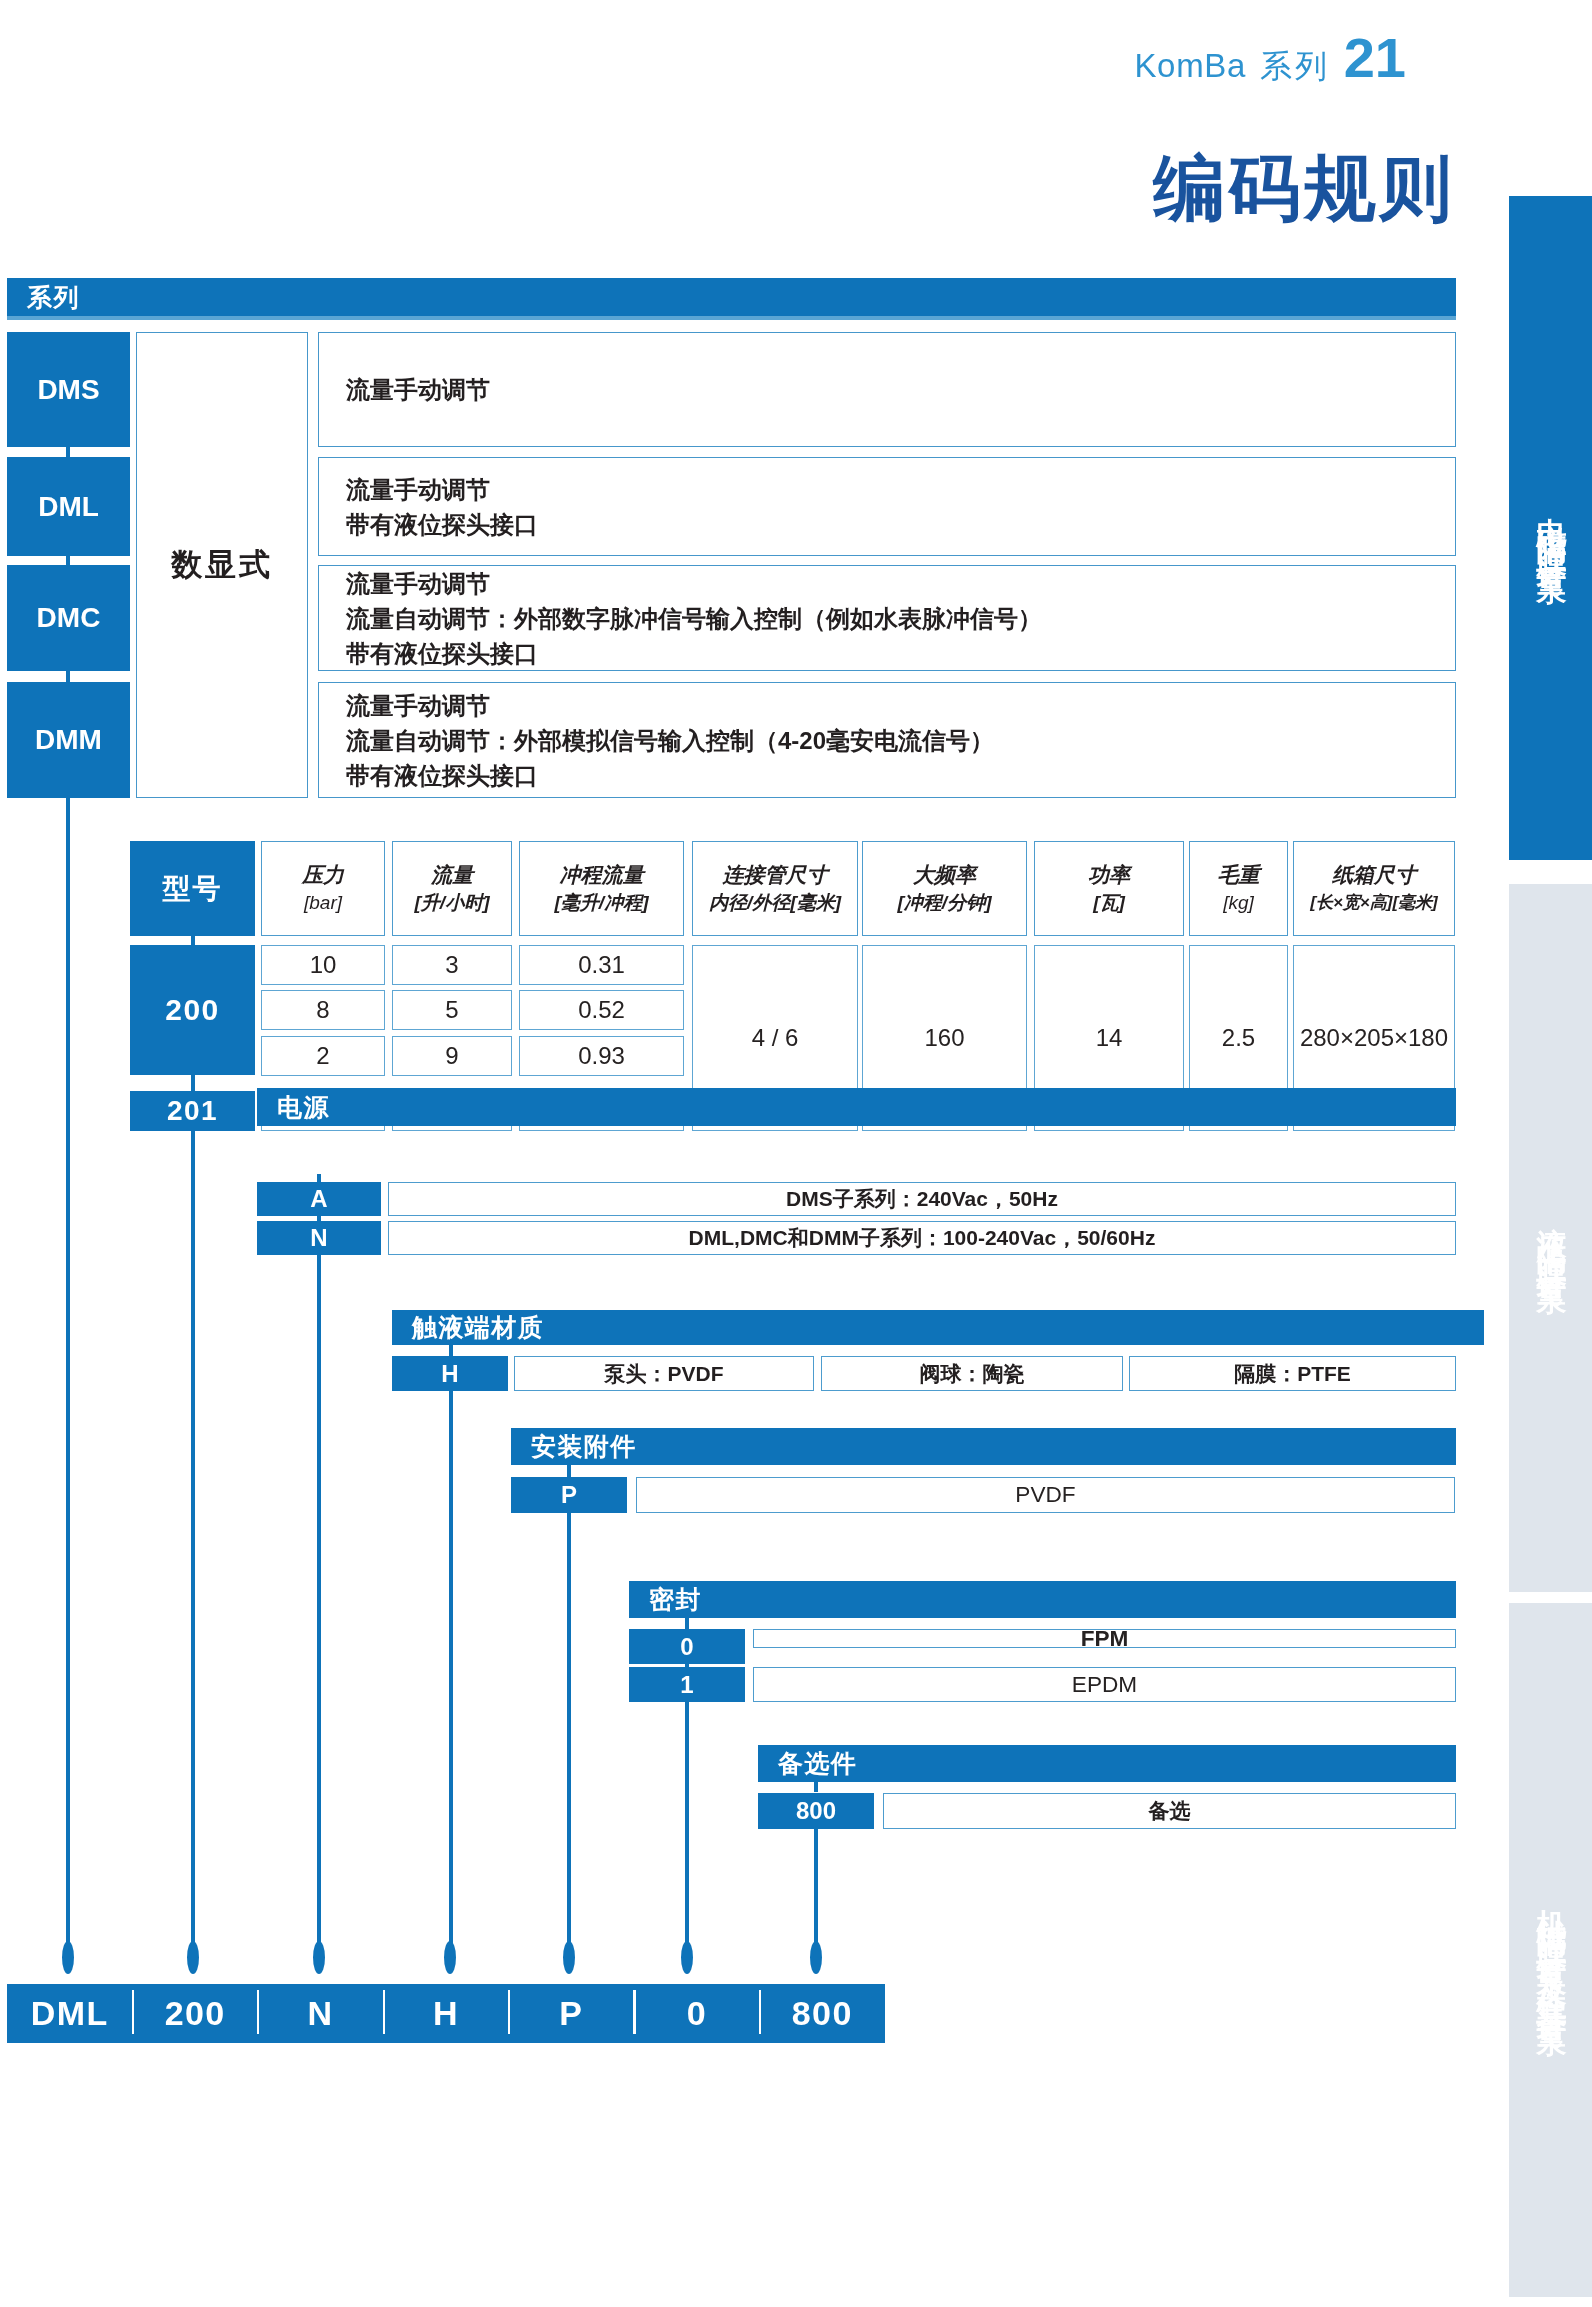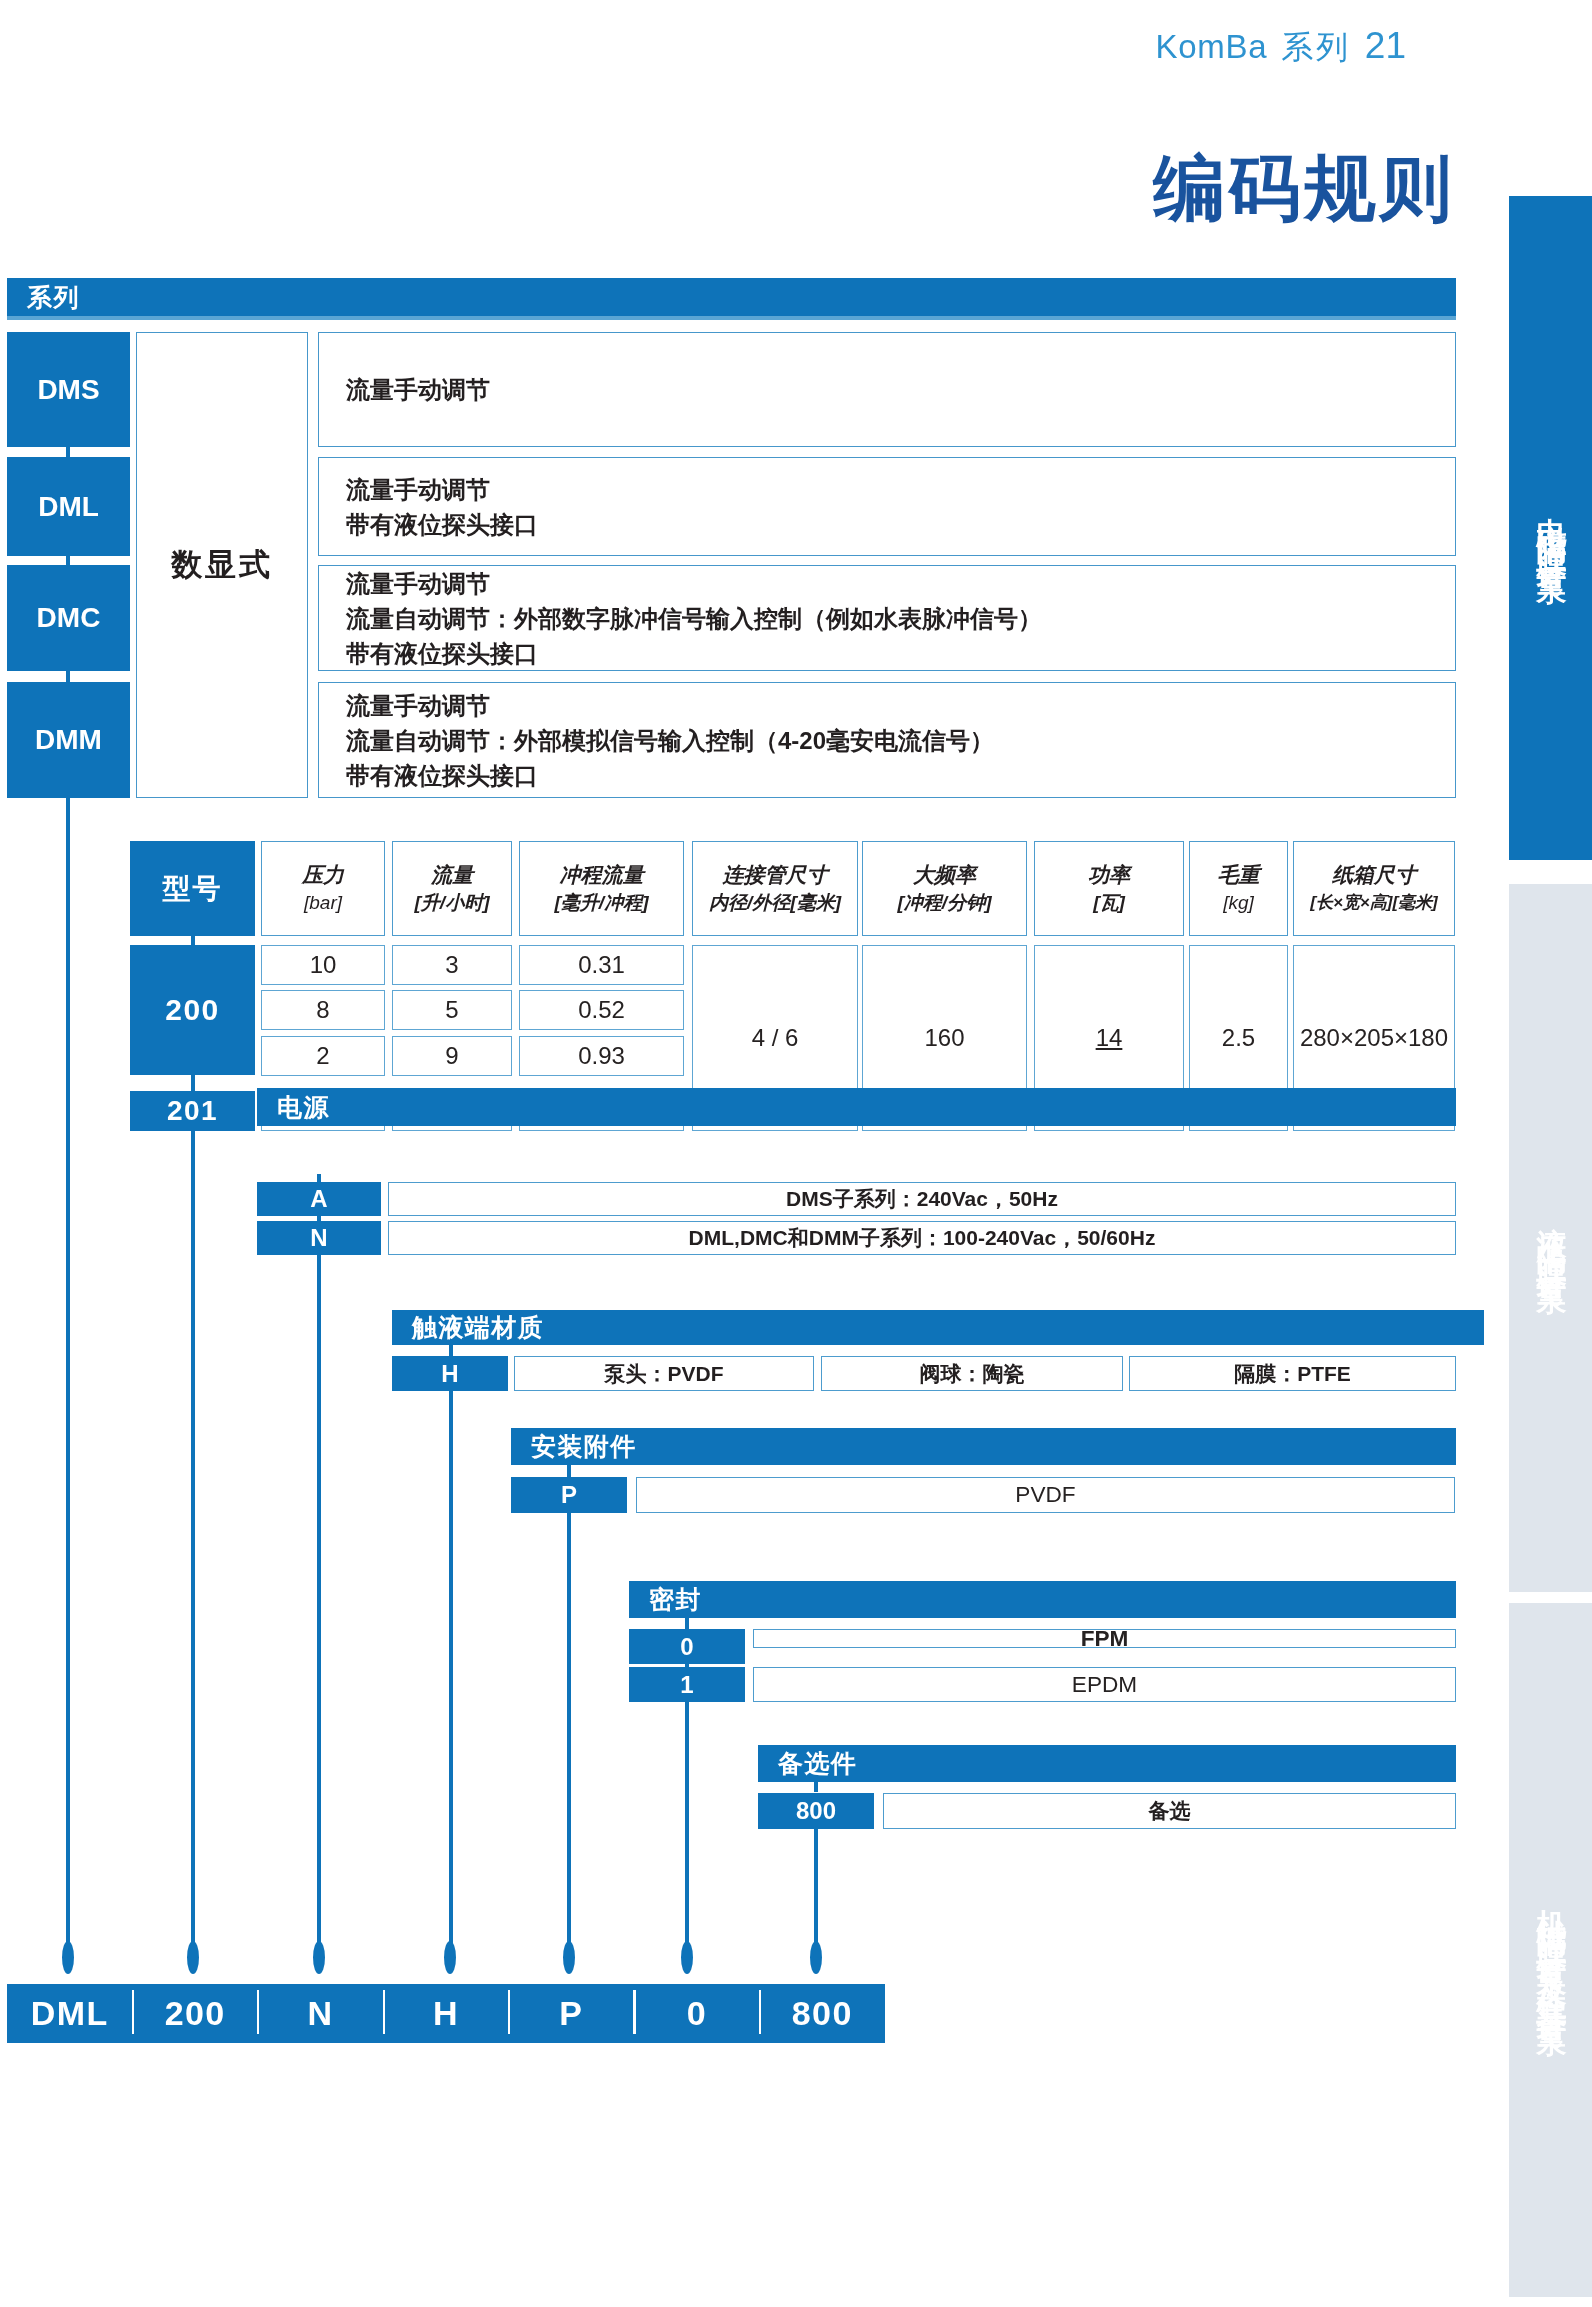--- a/index.html
+++ b/index.html
@@ -5,21 +5,21 @@
   html,body{margin:0;padding:0;background:#ffffff;}
   #page{
     position:relative;width:1593px;height:2307px;background:#ffffff;overflow:hidden;
     font-family:"Liberation Sans","DejaVu Sans",sans-serif;color:#231f20;
   }
   .abs{position:absolute;}
   
   .brand-row{display:flex;align-items:baseline;justify-content:flex-end;gap:14px;color:#2e93d0;}
   .brand-name{font-size:33px;font-weight:500;letter-spacing:0.7px;}
   .brand-series{font-size:32px;font-weight:500;letter-spacing:2.8px;}
-  .page-num{font-size:37px;font-weight:400;}
+  .page-num{font-size:56px;font-weight:700;}
   .doc-title{font-size:72px;font-weight:900;color:#19539e;letter-spacing:3.5px;text-align:right;}
   
   .bluebar{background:#0e73b9;color:#ffffff;display:flex;align-items:center;}
   .bluebar .t{font-weight:700;font-size:25px;padding-left:20px;letter-spacing:1.4px;}
   .codebox{background:#0e73b9;color:#ffffff;display:flex;align-items:center;justify-content:center;font-weight:700;}
   .vcell{background:#ffffff;border:1.4px solid #4d9cce;display:flex;align-items:center;justify-content:center;box-sizing:border-box;}
   .vcell.bold-cn{font-weight:700;font-size:21px;}
   .vcell.lat{font-weight:400;font-size:22.6px;color:#262222;}
   .descbox{background:#ffffff;border:1.4px solid #4697cb;box-sizing:border-box;display:flex;flex-direction:column;justify-content:center;padding-left:27px;}
   .descbox .dl{font-weight:700;font-size:24px;line-height:35px;color:#231f20;}
@@ -135,21 +135,21 @@
   <div class="abs numcell" style="left:392px;top:1036px;width:120px;height:40px;">9</div>
   <div class="abs numcell" style="left:519px;top:1036px;width:165px;height:40px;">0.93</div>
 
   <div class="abs codebox" style="left:130px;top:1091px;width:125px;height:40px;font-size:28px;letter-spacing:1.4px;">201</div>
   <div class="abs numcell" style="left:261px;top:1091px;width:124px;height:40px;">7</div>
   <div class="abs numcell" style="left:392px;top:1091px;width:120px;height:40px;">1</div>
   <div class="abs numcell" style="left:519px;top:1091px;width:165px;height:40px;">0.10</div>
 
   <div class="abs numcell" style="left:692px;top:945px;width:166px;height:186px;">4 / 6</div>
   <div class="abs numcell" style="left:862px;top:945px;width:165px;height:186px;">160</div>
-  <div class="abs numcell" style="left:1034px;top:945px;width:150px;height:186px;text-decoration:underline;">14</div>
+  <div class="abs numcell" style="left:1034px;top:945px;width:150px;height:186px;">14</div>
   <div class="abs numcell" style="left:1189px;top:945px;width:99px;height:186px;">2.5</div>
   <div class="abs numcell" style="left:1293px;top:945px;width:162px;height:186px;">280×205×180</div>
 
   <div class="abs bluebar" style="left:257px;top:1088px;width:1199px;height:38px;">
     <span class="t">电源</span>
   </div>
   <div class="abs codebox" style="left:257px;top:1182px;width:124px;height:34px;font-size:24px;">A</div>
   <div class="abs vcell bold-cn" style="left:388px;top:1182px;width:1068px;height:34px;">DMS子系列：240Vac，50Hz</div>
   <div class="abs codebox" style="left:257px;top:1221px;width:124px;height:34px;font-size:24px;">N</div>
   <div class="abs vcell bold-cn" style="left:388px;top:1221px;width:1068px;height:34px;">DML,DMC和DMM子系列：100-240Vac，50/60Hz</div>

